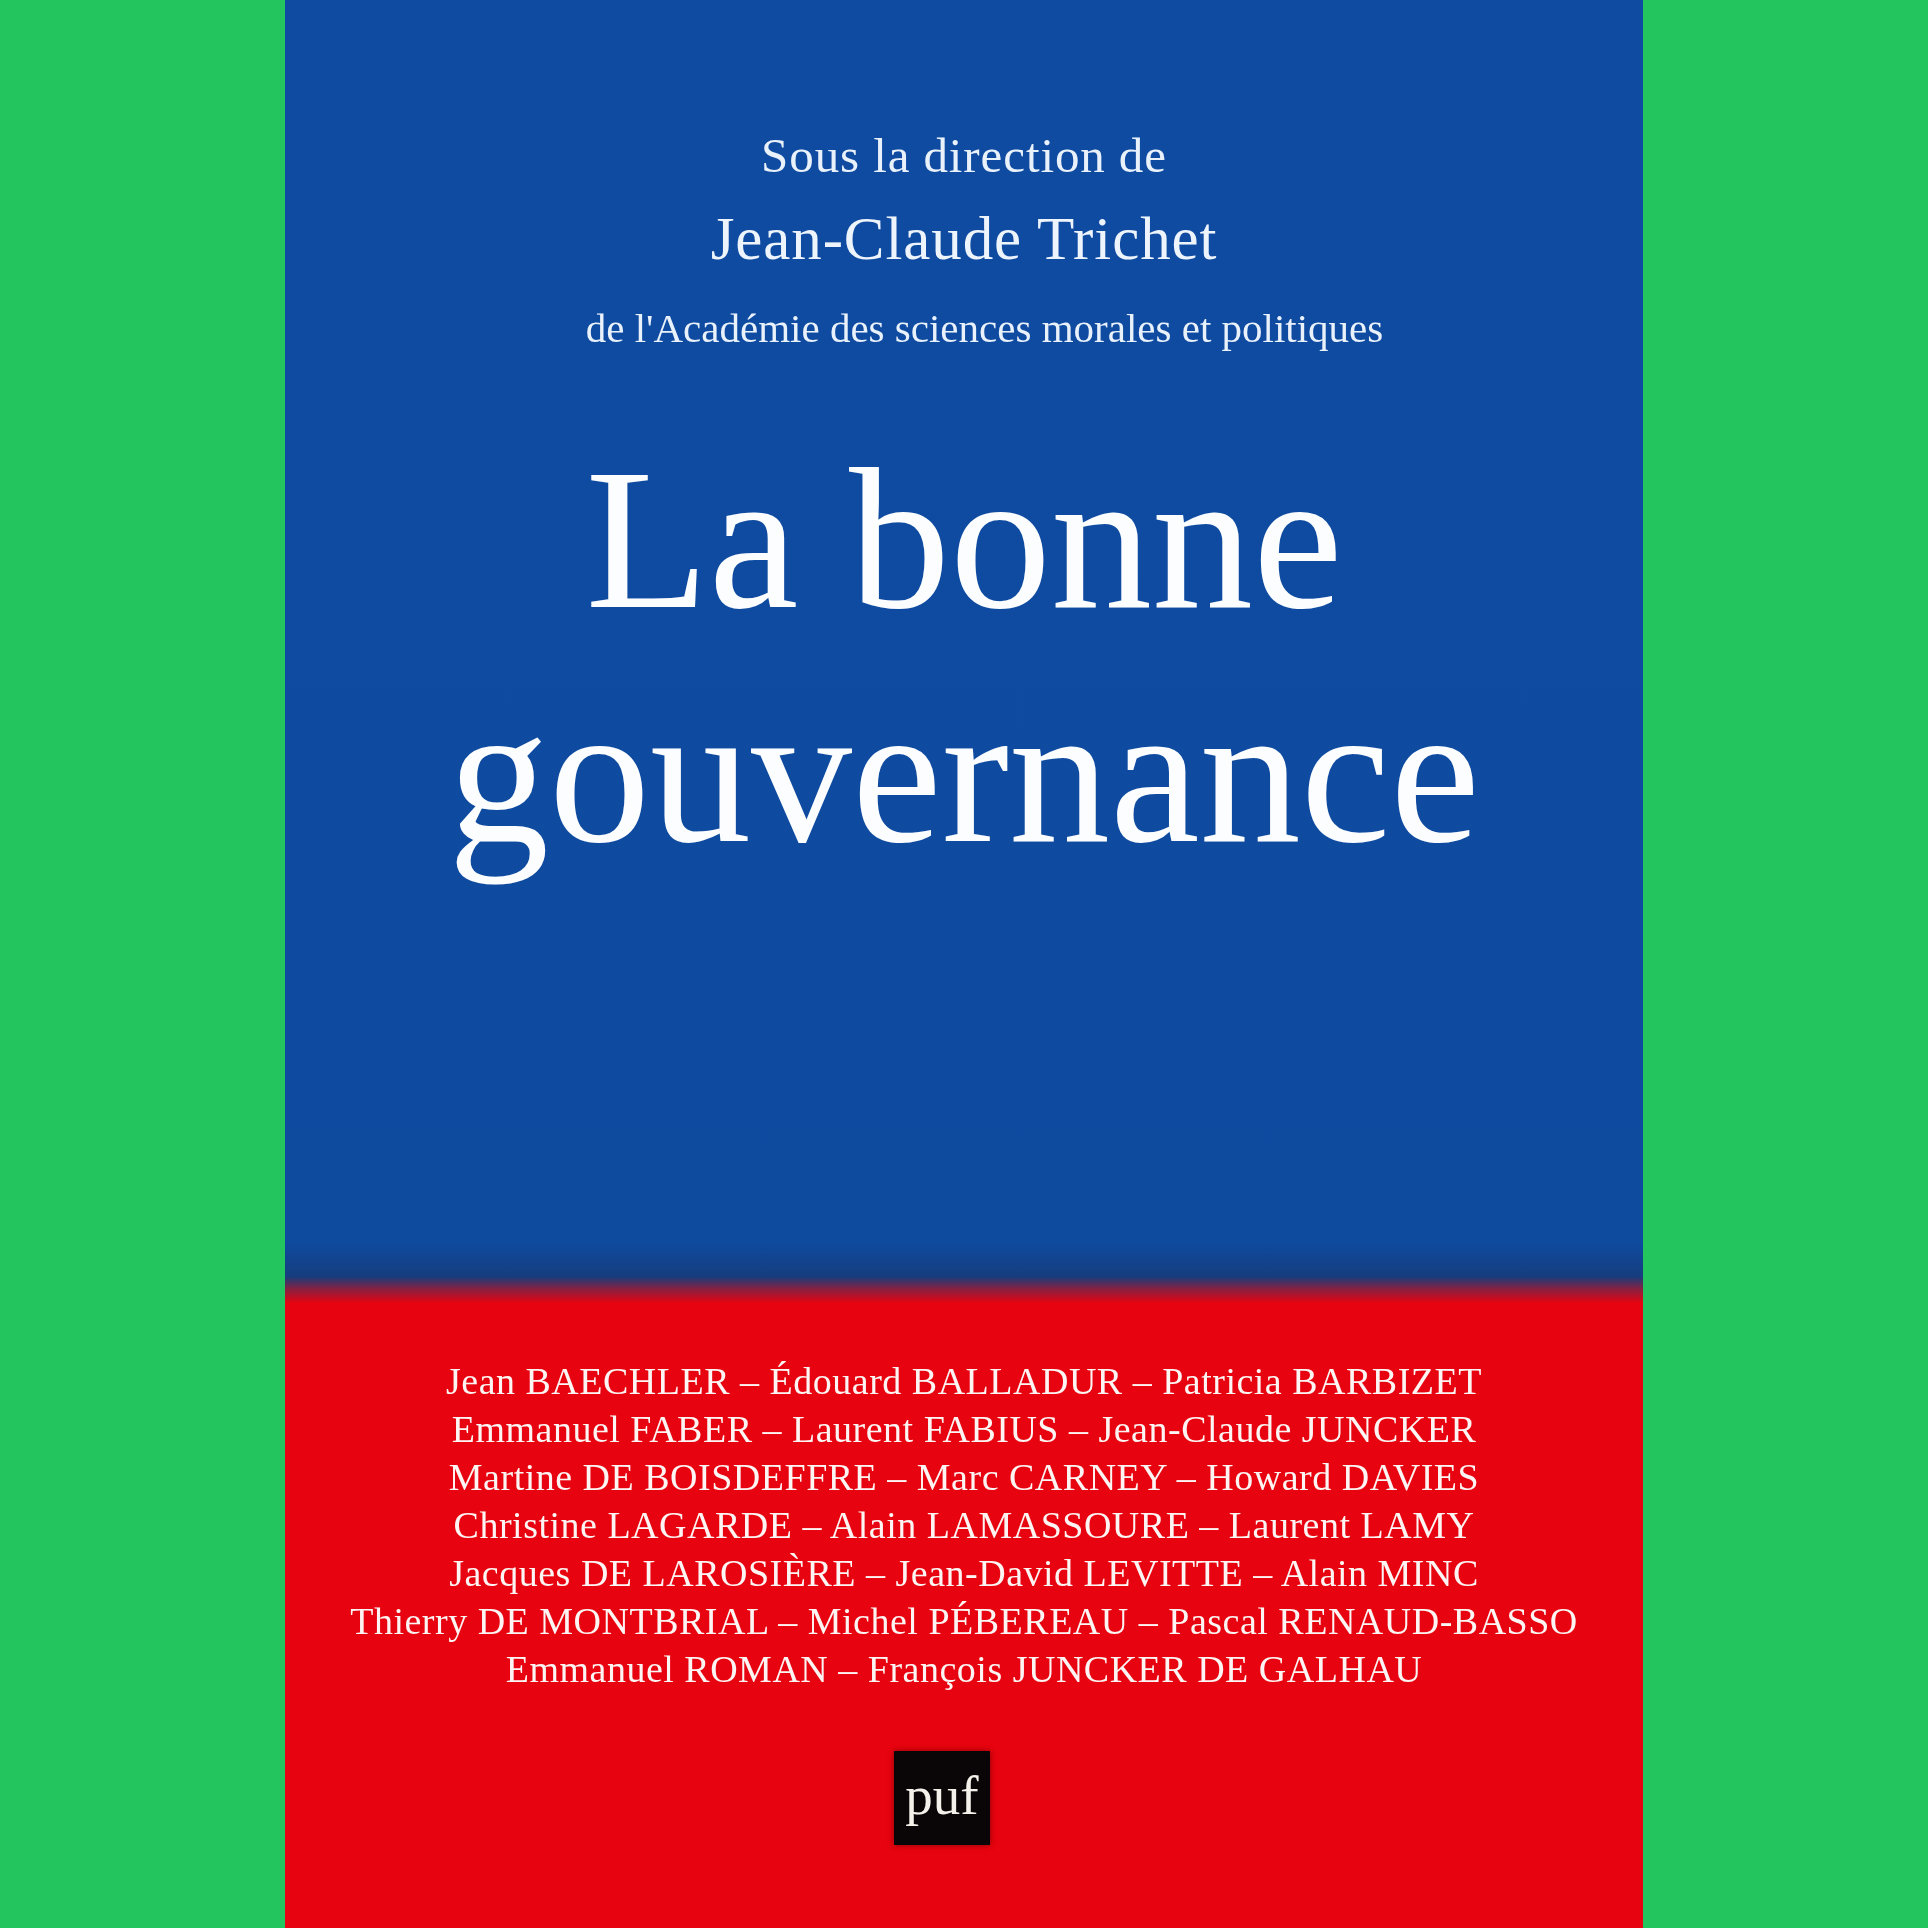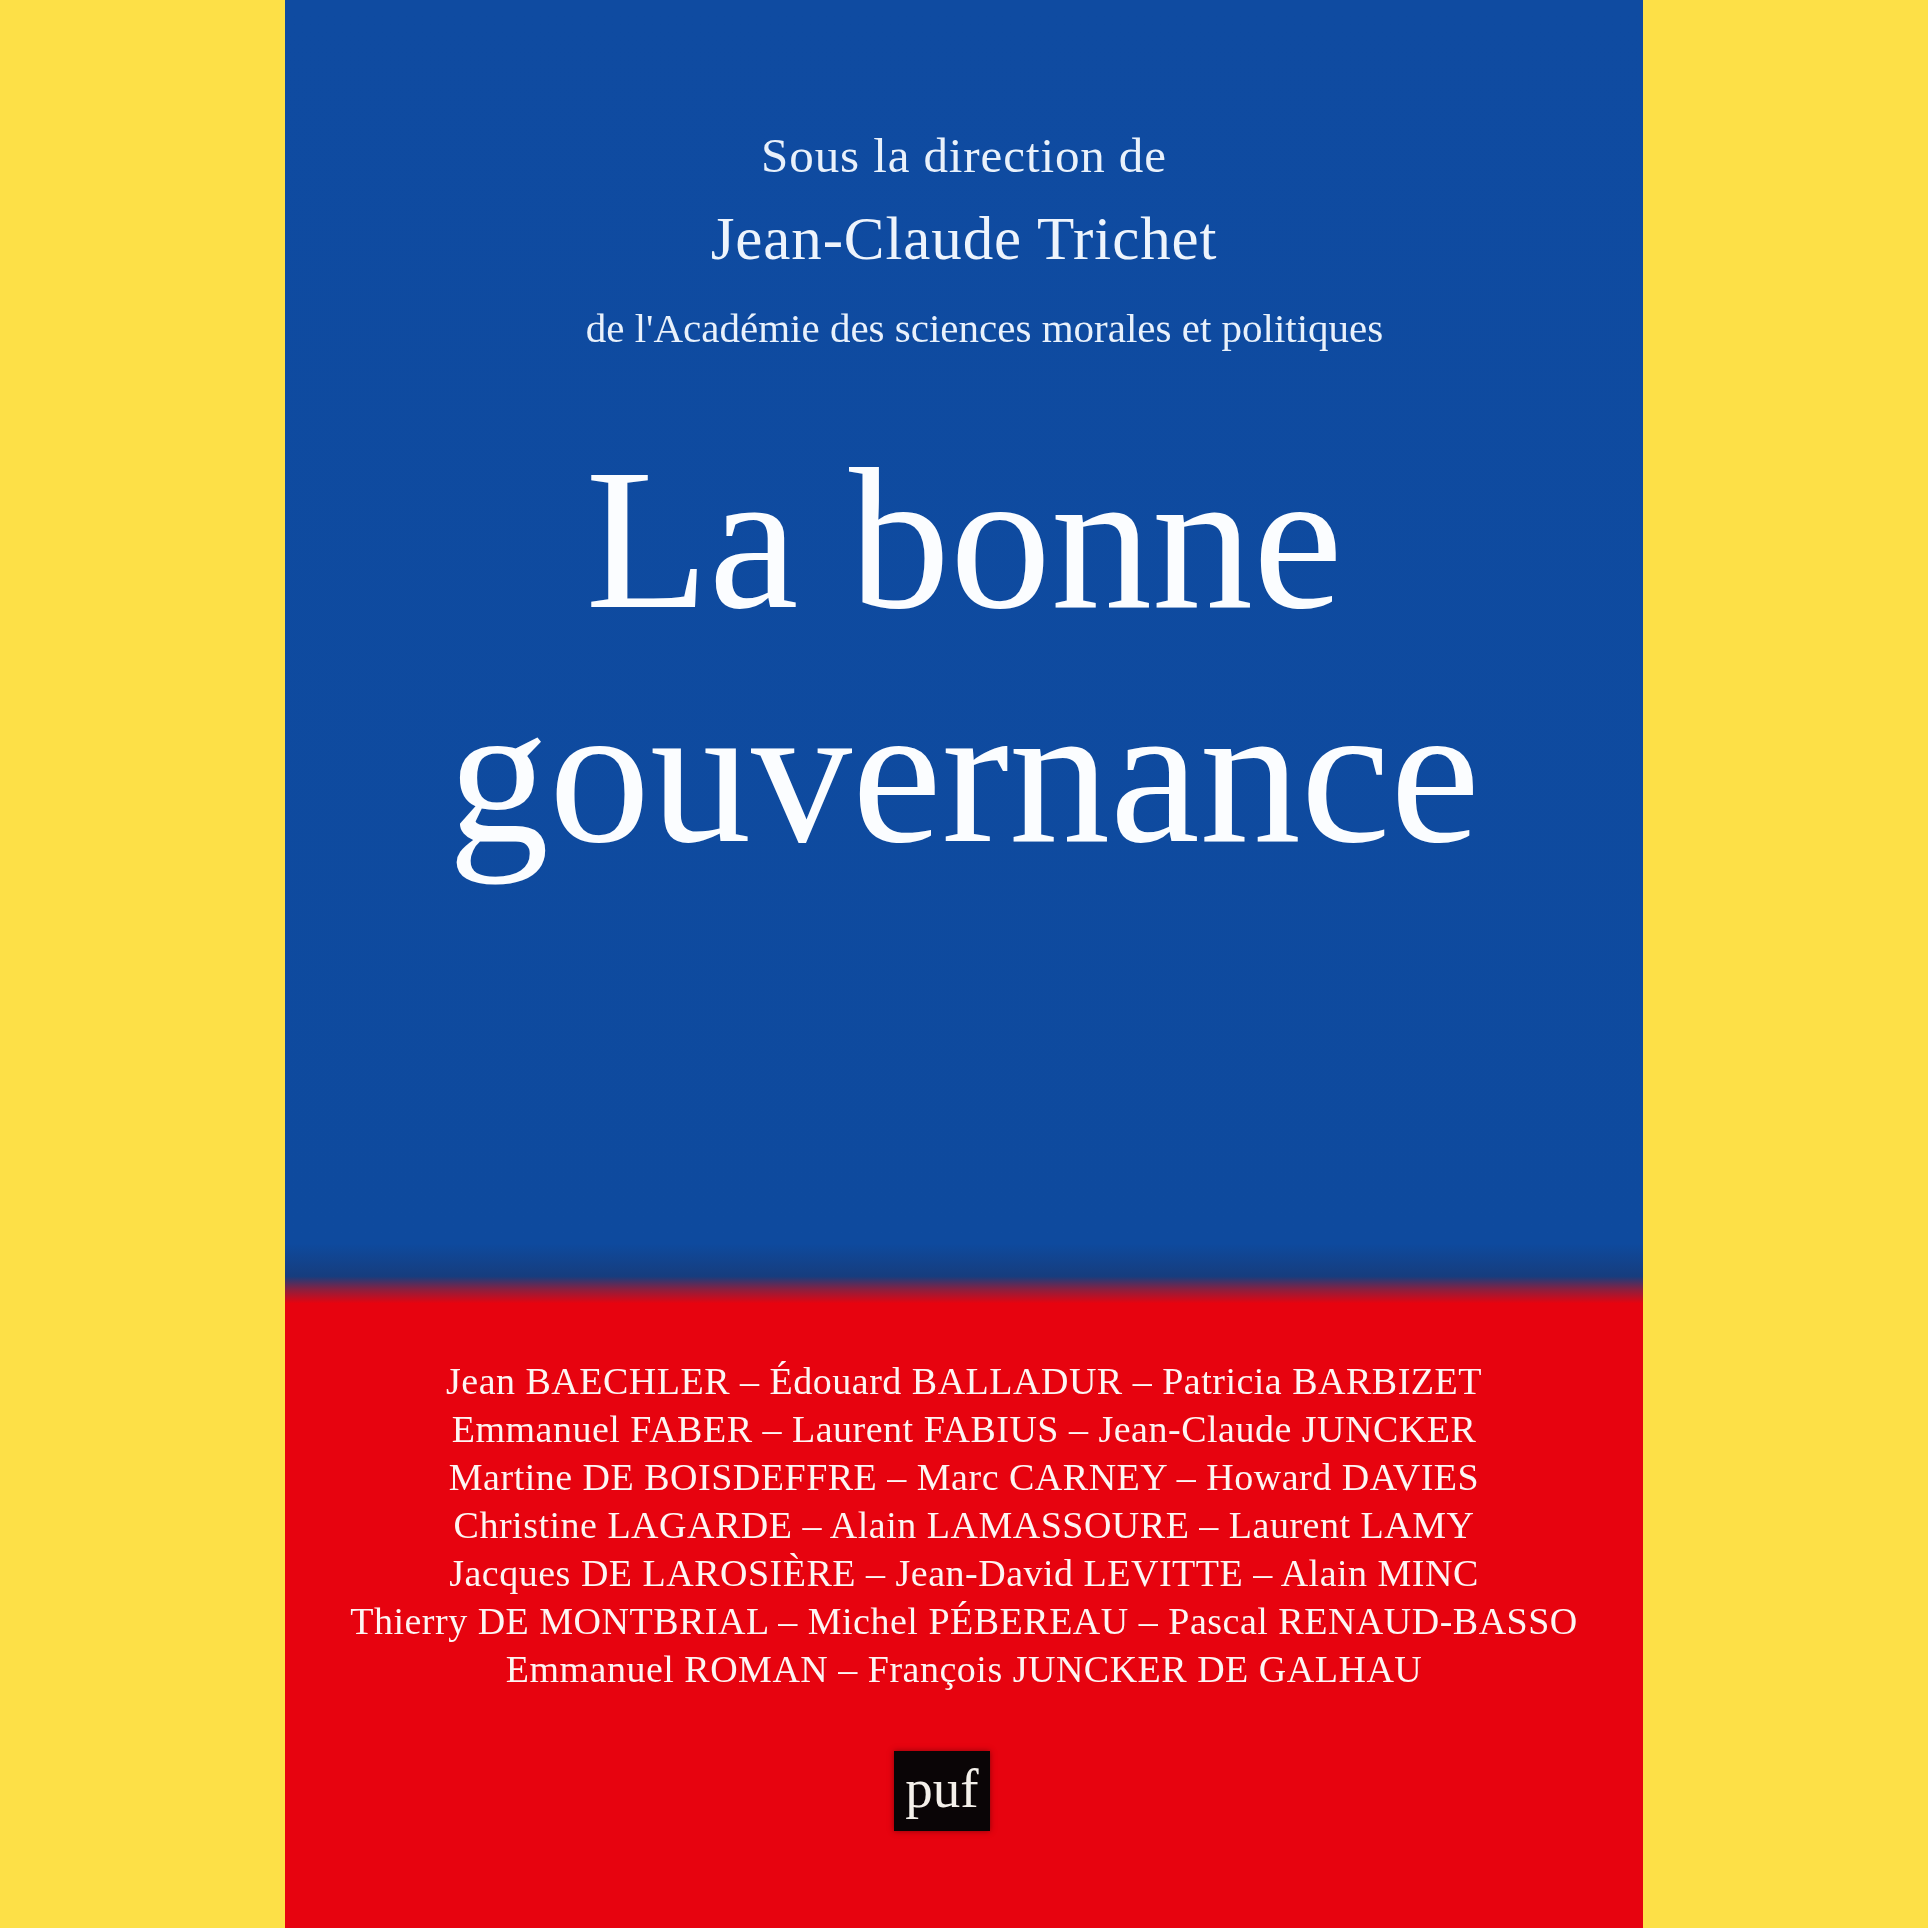--- a/index.html
+++ b/index.html
@@ -8,21 +8,21 @@
     background: #ffffff;
     width: 1928px;
     height: 1928px;
     overflow: hidden;
     font-family: "Liberation Serif", serif;
   }
   .stage {
     position: relative;
     width: 1928px;
     height: 1928px;
-    background: #fde047;
+    background: #22c55e;
   }
   .cover {
     position: absolute;
     left: 285px;
     top: 0;
     width: 1358px;
     height: 1928px;
     
     background: linear-gradient(
       180deg,
@@ -79,21 +79,21 @@
     font-size: 38px;
     line-height: 48px;
     letter-spacing: 0.5px;
     text-align: center;
   }
   .puf-logo {
     position: absolute;
     left: 609px;
     top: 1751px;
     width: 96px;
-    height: 80px;
+    height: 94px;
     background: #0a0506;
     display: flex;
     align-items: center;
     justify-content: center;
     box-shadow: 0 0 5.6px rgba(60,0,5,0.55);
   }
   .puf-logo span {
     color: #f4f0ea;
     font-size: 55px;
     line-height: 55px;

